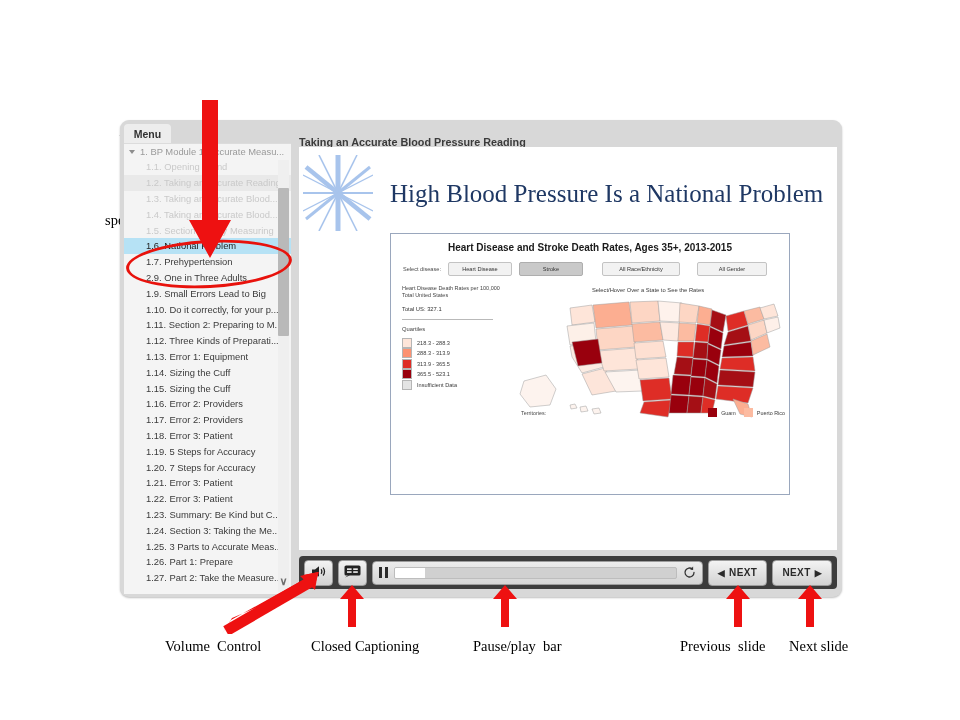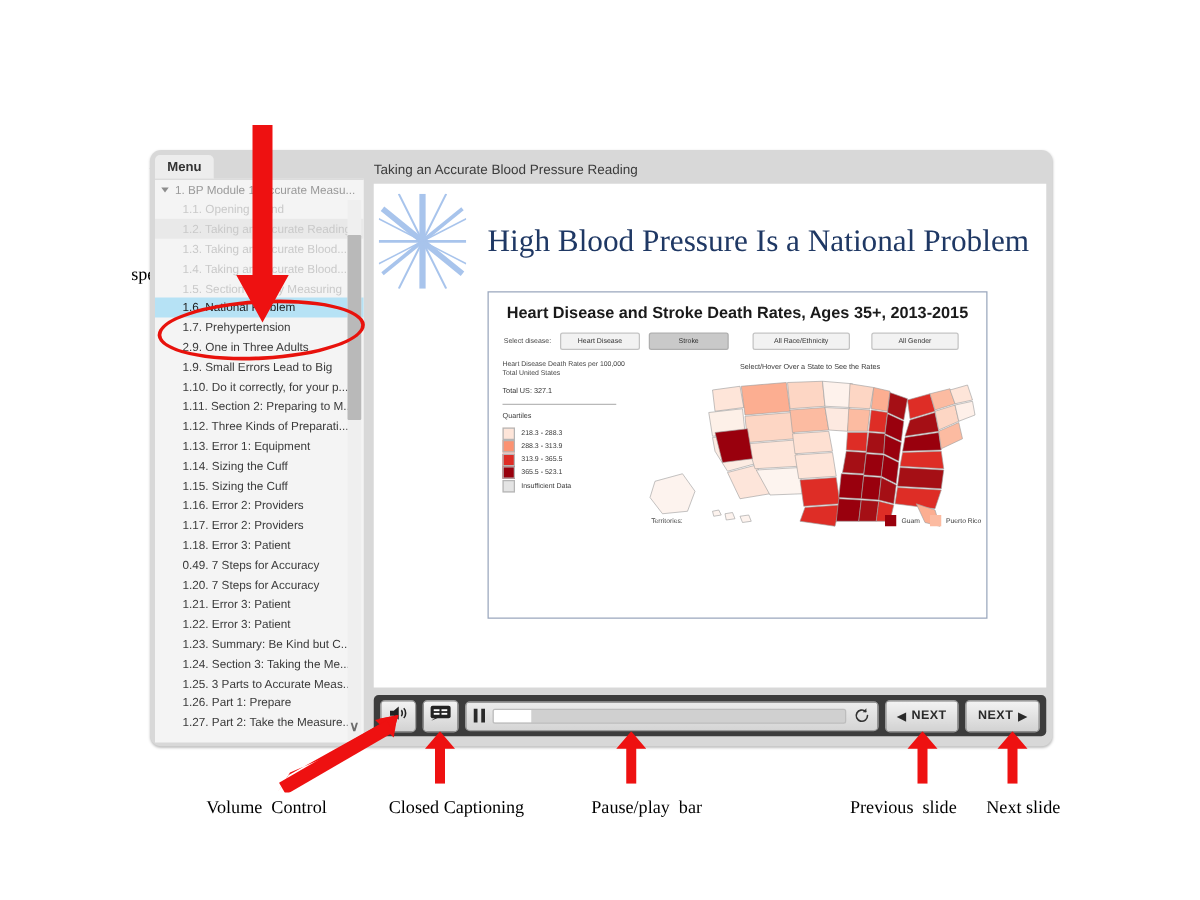--- a/index.html
+++ b/index.html
@@ -54,42 +54,42 @@
   .tree-item.shade{background:#e9e9e9;color:#c9c9c9;}
   .tree-item.sel{background:#b6e2f5;color:#1c1c1c;}
   
   #sb-track{right:2px;top:16px;width:11px;height:432px;background:#efefef;}
   #sb-thumb{right:2px;top:44px;width:11px;height:148px;background:#b9b9b9;border-radius:1px;}
   .sb-arrow{right:1px;width:13px;height:13px;color:#6d6d6d;font-size:11px;
     display:flex;align-items:center;justify-content:center;font-weight:bold;}
 
   
   #stage-title{
-    left:299px;top:126px;width:538px;height:20px;
-    font-size:10.8px;font-weight:normal;color:#3b3b3b;
+    left:299px;top:132px;width:538px;height:20px;
+    font-size:10.8px;font-weight:bold;color:#3b3b3b;
     display:flex;align-items:center;
   }
   #slide{
     left:299px;top:147px;width:538px;height:403px;background:#ffffff;
   }
   #starburst{left:303px;top:155px;width:70px;height:76px;}
   #slide-heading{
     left:390px;top:176px;width:440px;height:36px;
     font-family:"Liberation Serif", serif;
     font-size:25px;color:#1f3864;white-space:nowrap;
     display:flex;align-items:center;
   }
 
   
   #cdc{
     left:390px;top:233px;width:400px;height:262px;
     background:#ffffff;border:1px solid #9aa7bd;box-sizing:border-box;
   }
   #cdc-title{
-    margin-top:8px;text-align:center;font-size:13px;font-weight:bold;color:#1a1a1a;
+    margin-top:8px;text-align:center;font-size:10px;font-weight:bold;color:#1a1a1a;
   }
   #cdc-controls{
     margin-top:9px;display:flex;align-items:center;padding:0 12px;gap:7px;
   }
   #cdc-controls .lbl{font-size:5.6px;color:#4a4a4a;white-space:nowrap;}
   .cdc-btn{
     font-size:5.6px;color:#333;background:#f2f2f2;border:1px solid #c3c3c3;
     border-radius:2px;padding:3px 0;text-align:center;white-space:nowrap;
   }
   .cdc-btn.on{background:#c9c9c9;border-color:#aeaeae;}
@@ -225,21 +225,21 @@
         <div class="tree-item">
           <span>1.16. Error 2: Providers</span>
         </div>
         <div class="tree-item">
           <span>1.17. Error 2: Providers</span>
         </div>
         <div class="tree-item">
           <span>1.18. Error 3: Patient</span>
         </div>
         <div class="tree-item">
-          <span>0.49. 7 Steps for Accuracy</span>
+          <span>1.19. 5 Steps for Accuracy</span>
         </div>
         <div class="tree-item">
           <span>1.20. 7 Steps for Accuracy</span>
         </div>
         <div class="tree-item">
           <span>1.21. Error 3: Patient</span>
         </div>
         <div class="tree-item">
           <span>1.22. Error 3: Patient</span>
         </div>

